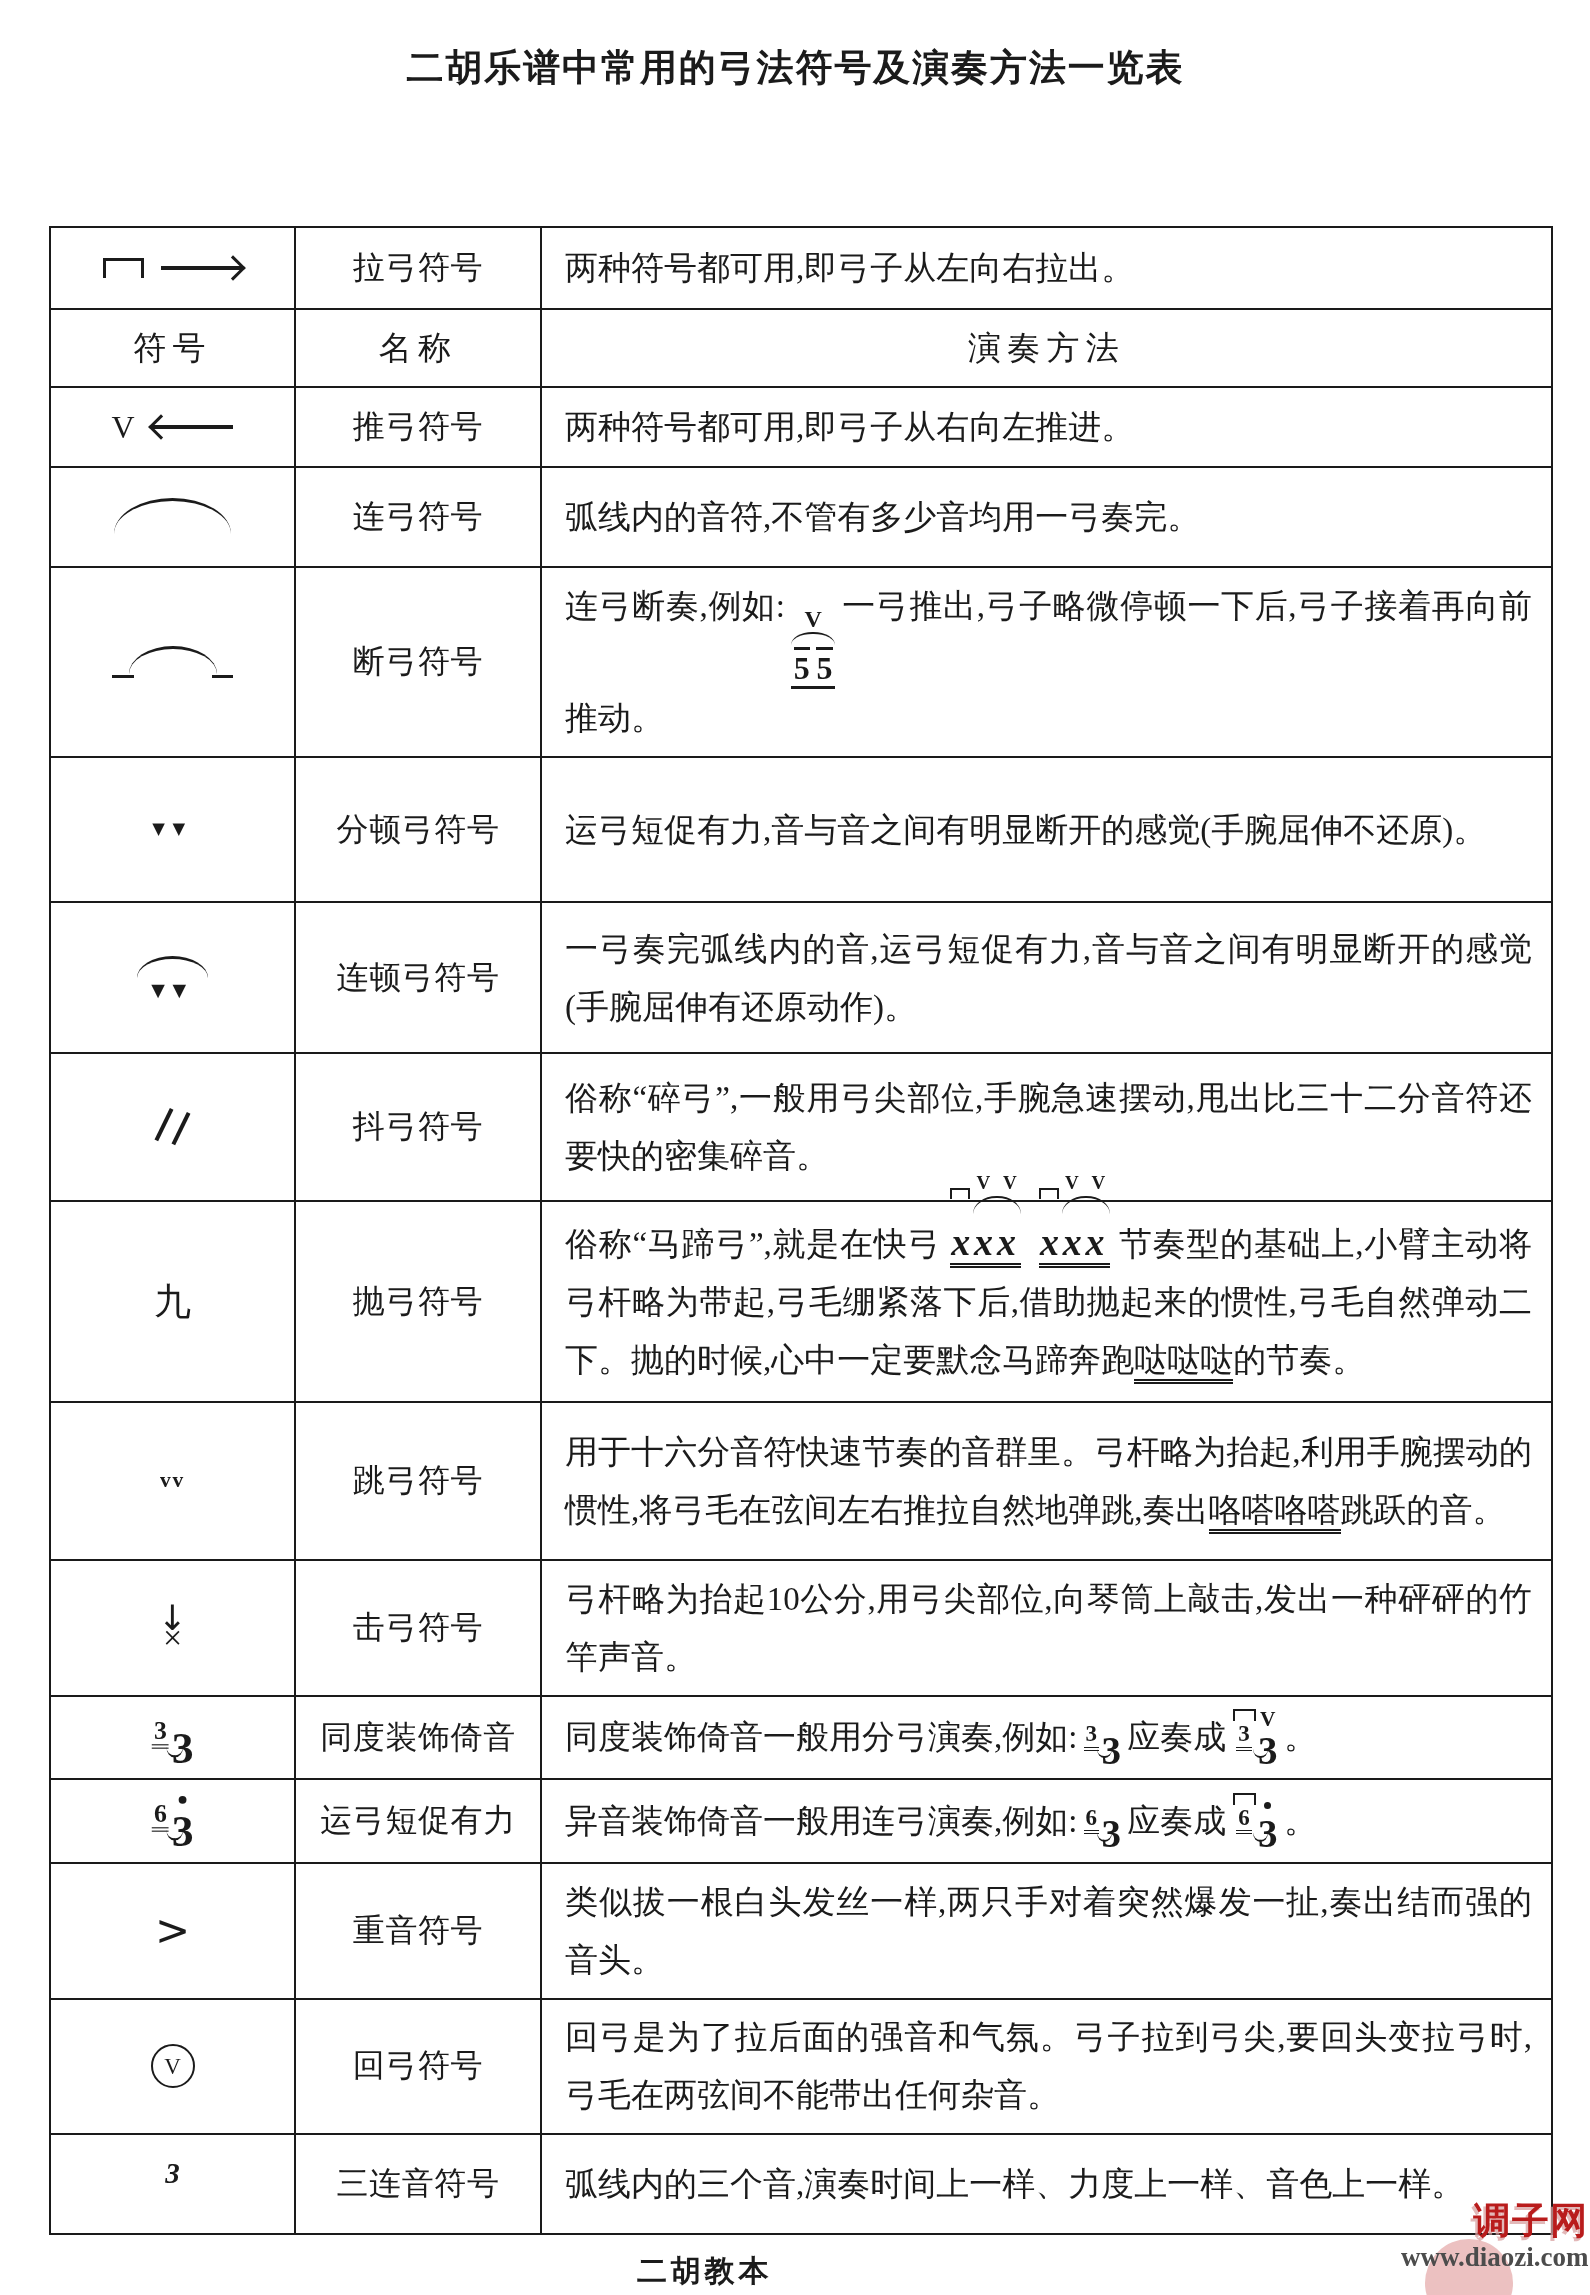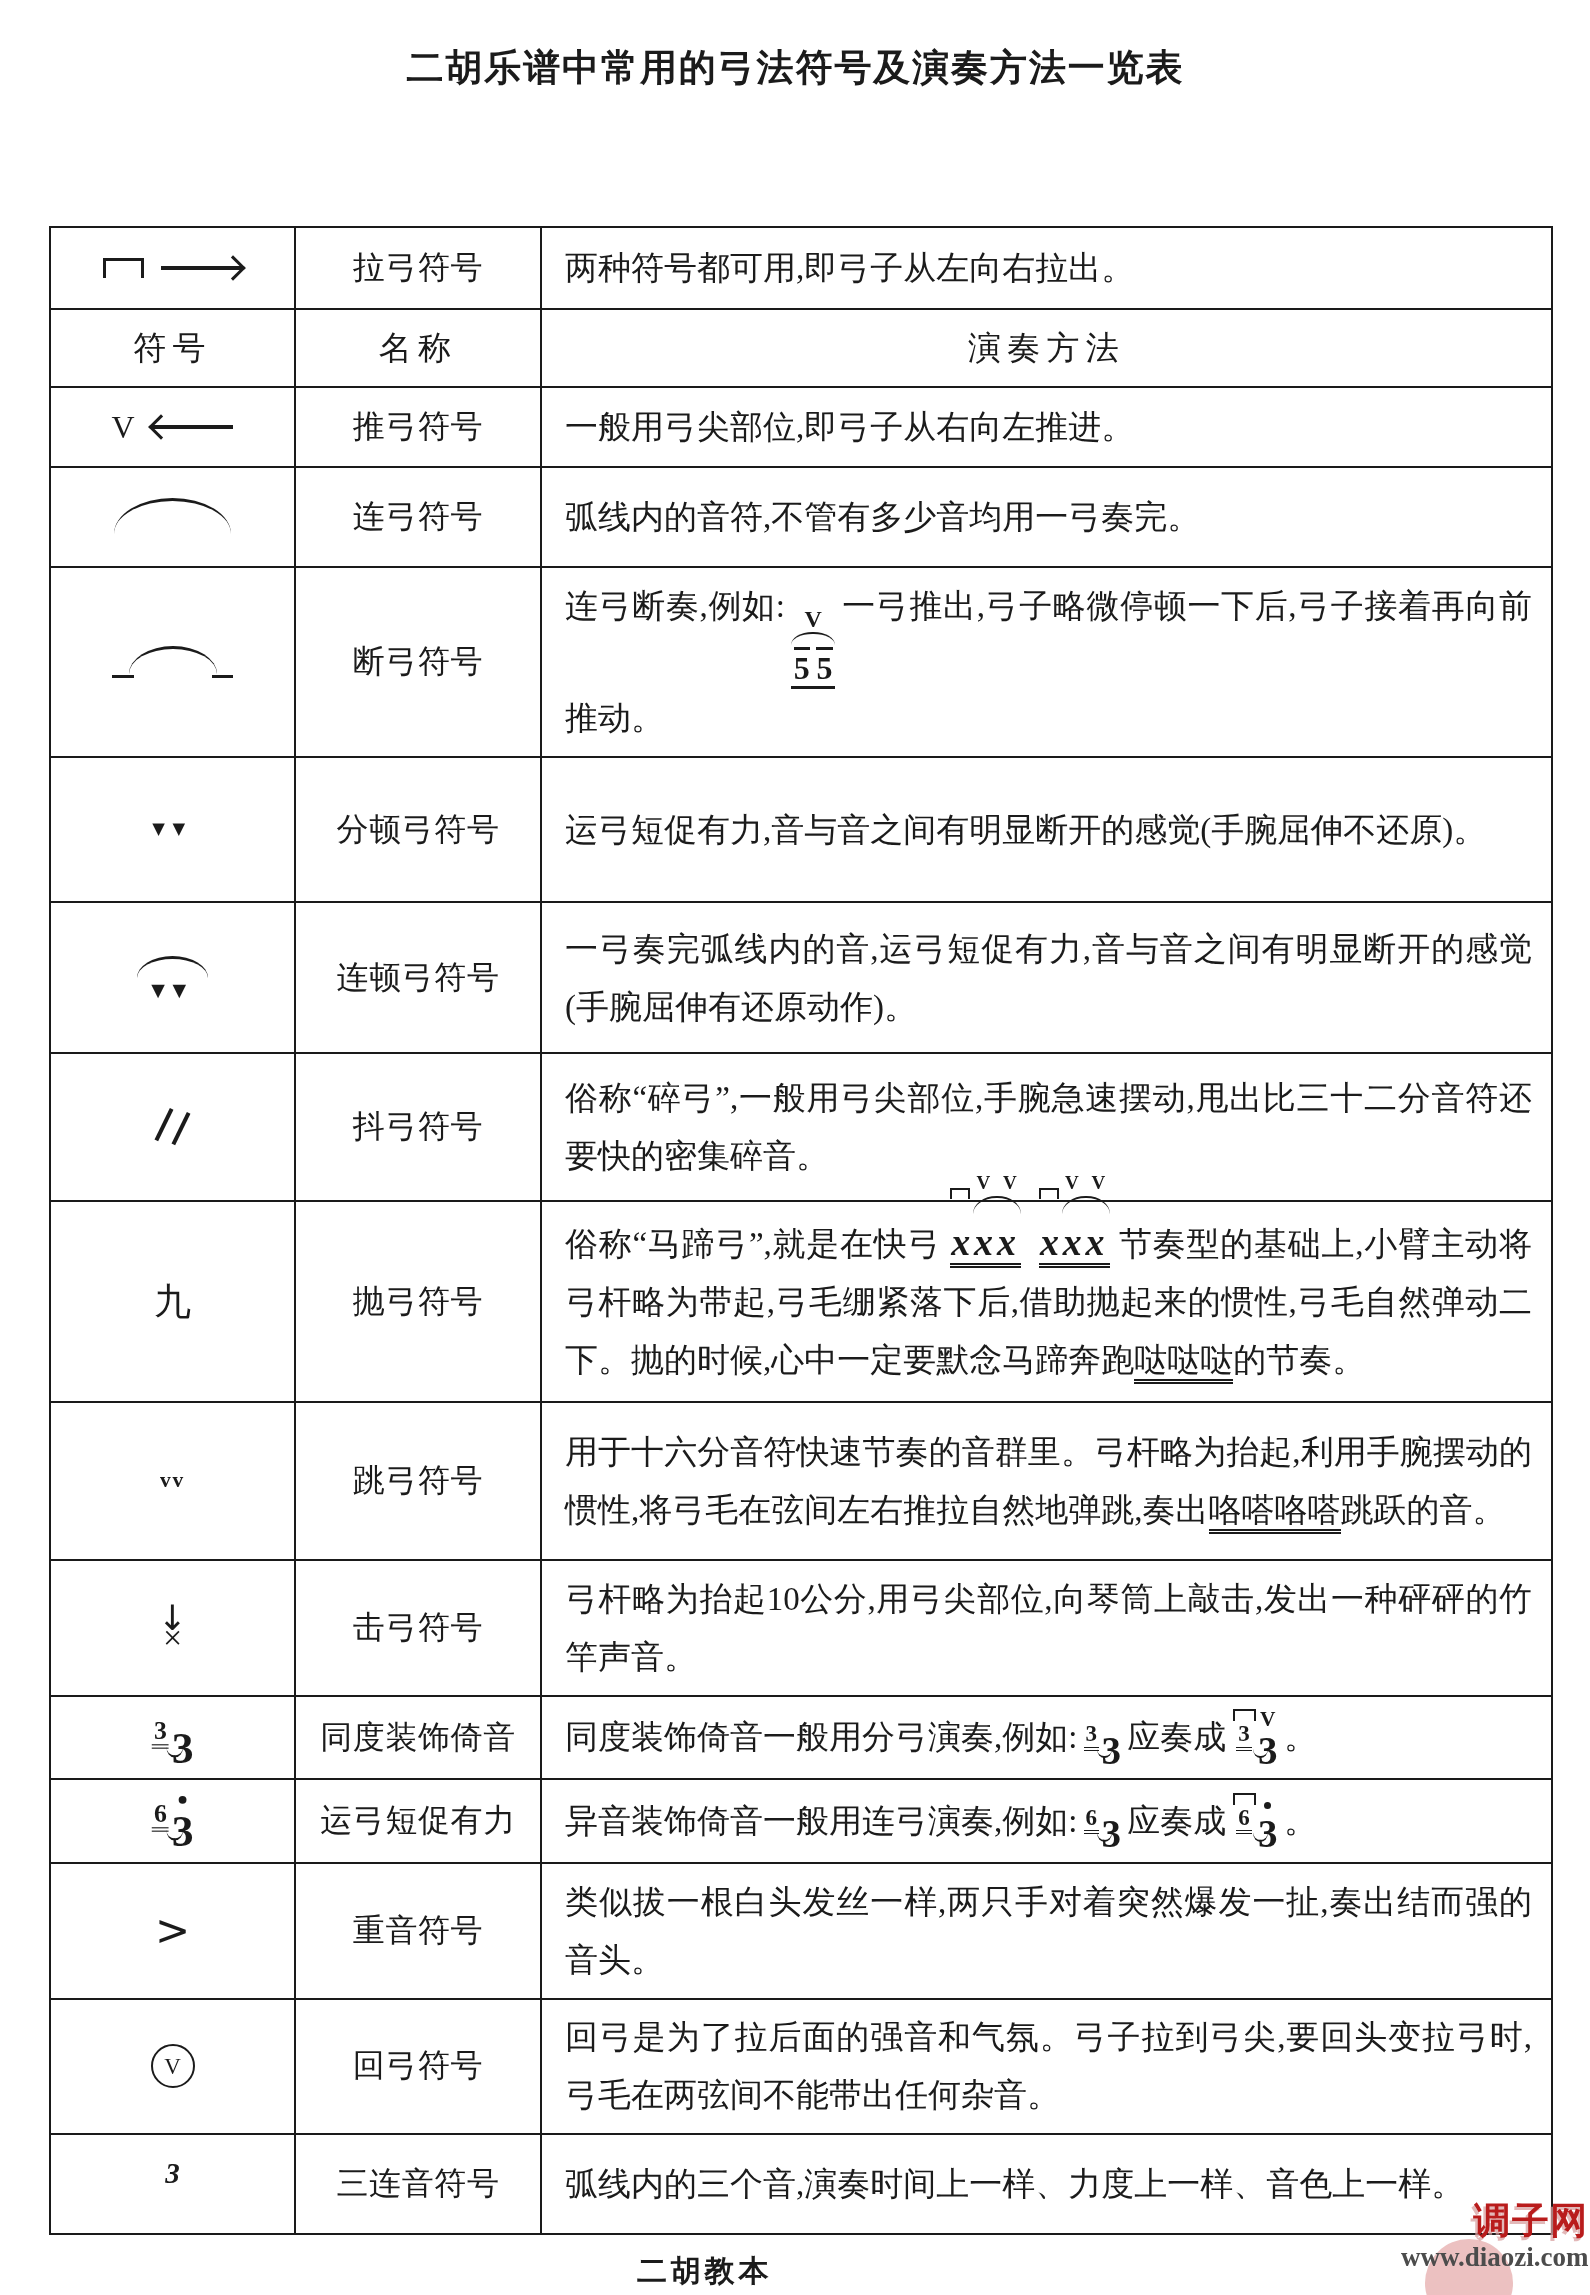--- a/index.html
+++ b/index.html
@@ -164,21 +164,21 @@
   </tr>
 
   <tr style="height:80px">
     <td class="sym">
             <div class="symwrap">
               <span class="vglyph">V</span>
               <span class="arrow left"></span>
             </div>
           </td>
     <td class="nm">推弓符号</td>
-    <td class="mt"><span>一般用弓尖部位,即弓子从右向左推进。</span></td>
+    <td class="mt"><span>两种符号都可用,即弓子从右向左推进。</span></td>
   </tr>
 
   <tr style="height:100px">
     <td class="sym"><span class="arc big"></span></td>
     <td class="nm">连弓符号</td>
     <td class="mt"><span>弧线内的音符,不管有多少音均用一弓奏完。</span></td>
   </tr>
 
   <tr style="height:160px">
     <td class="sym">

